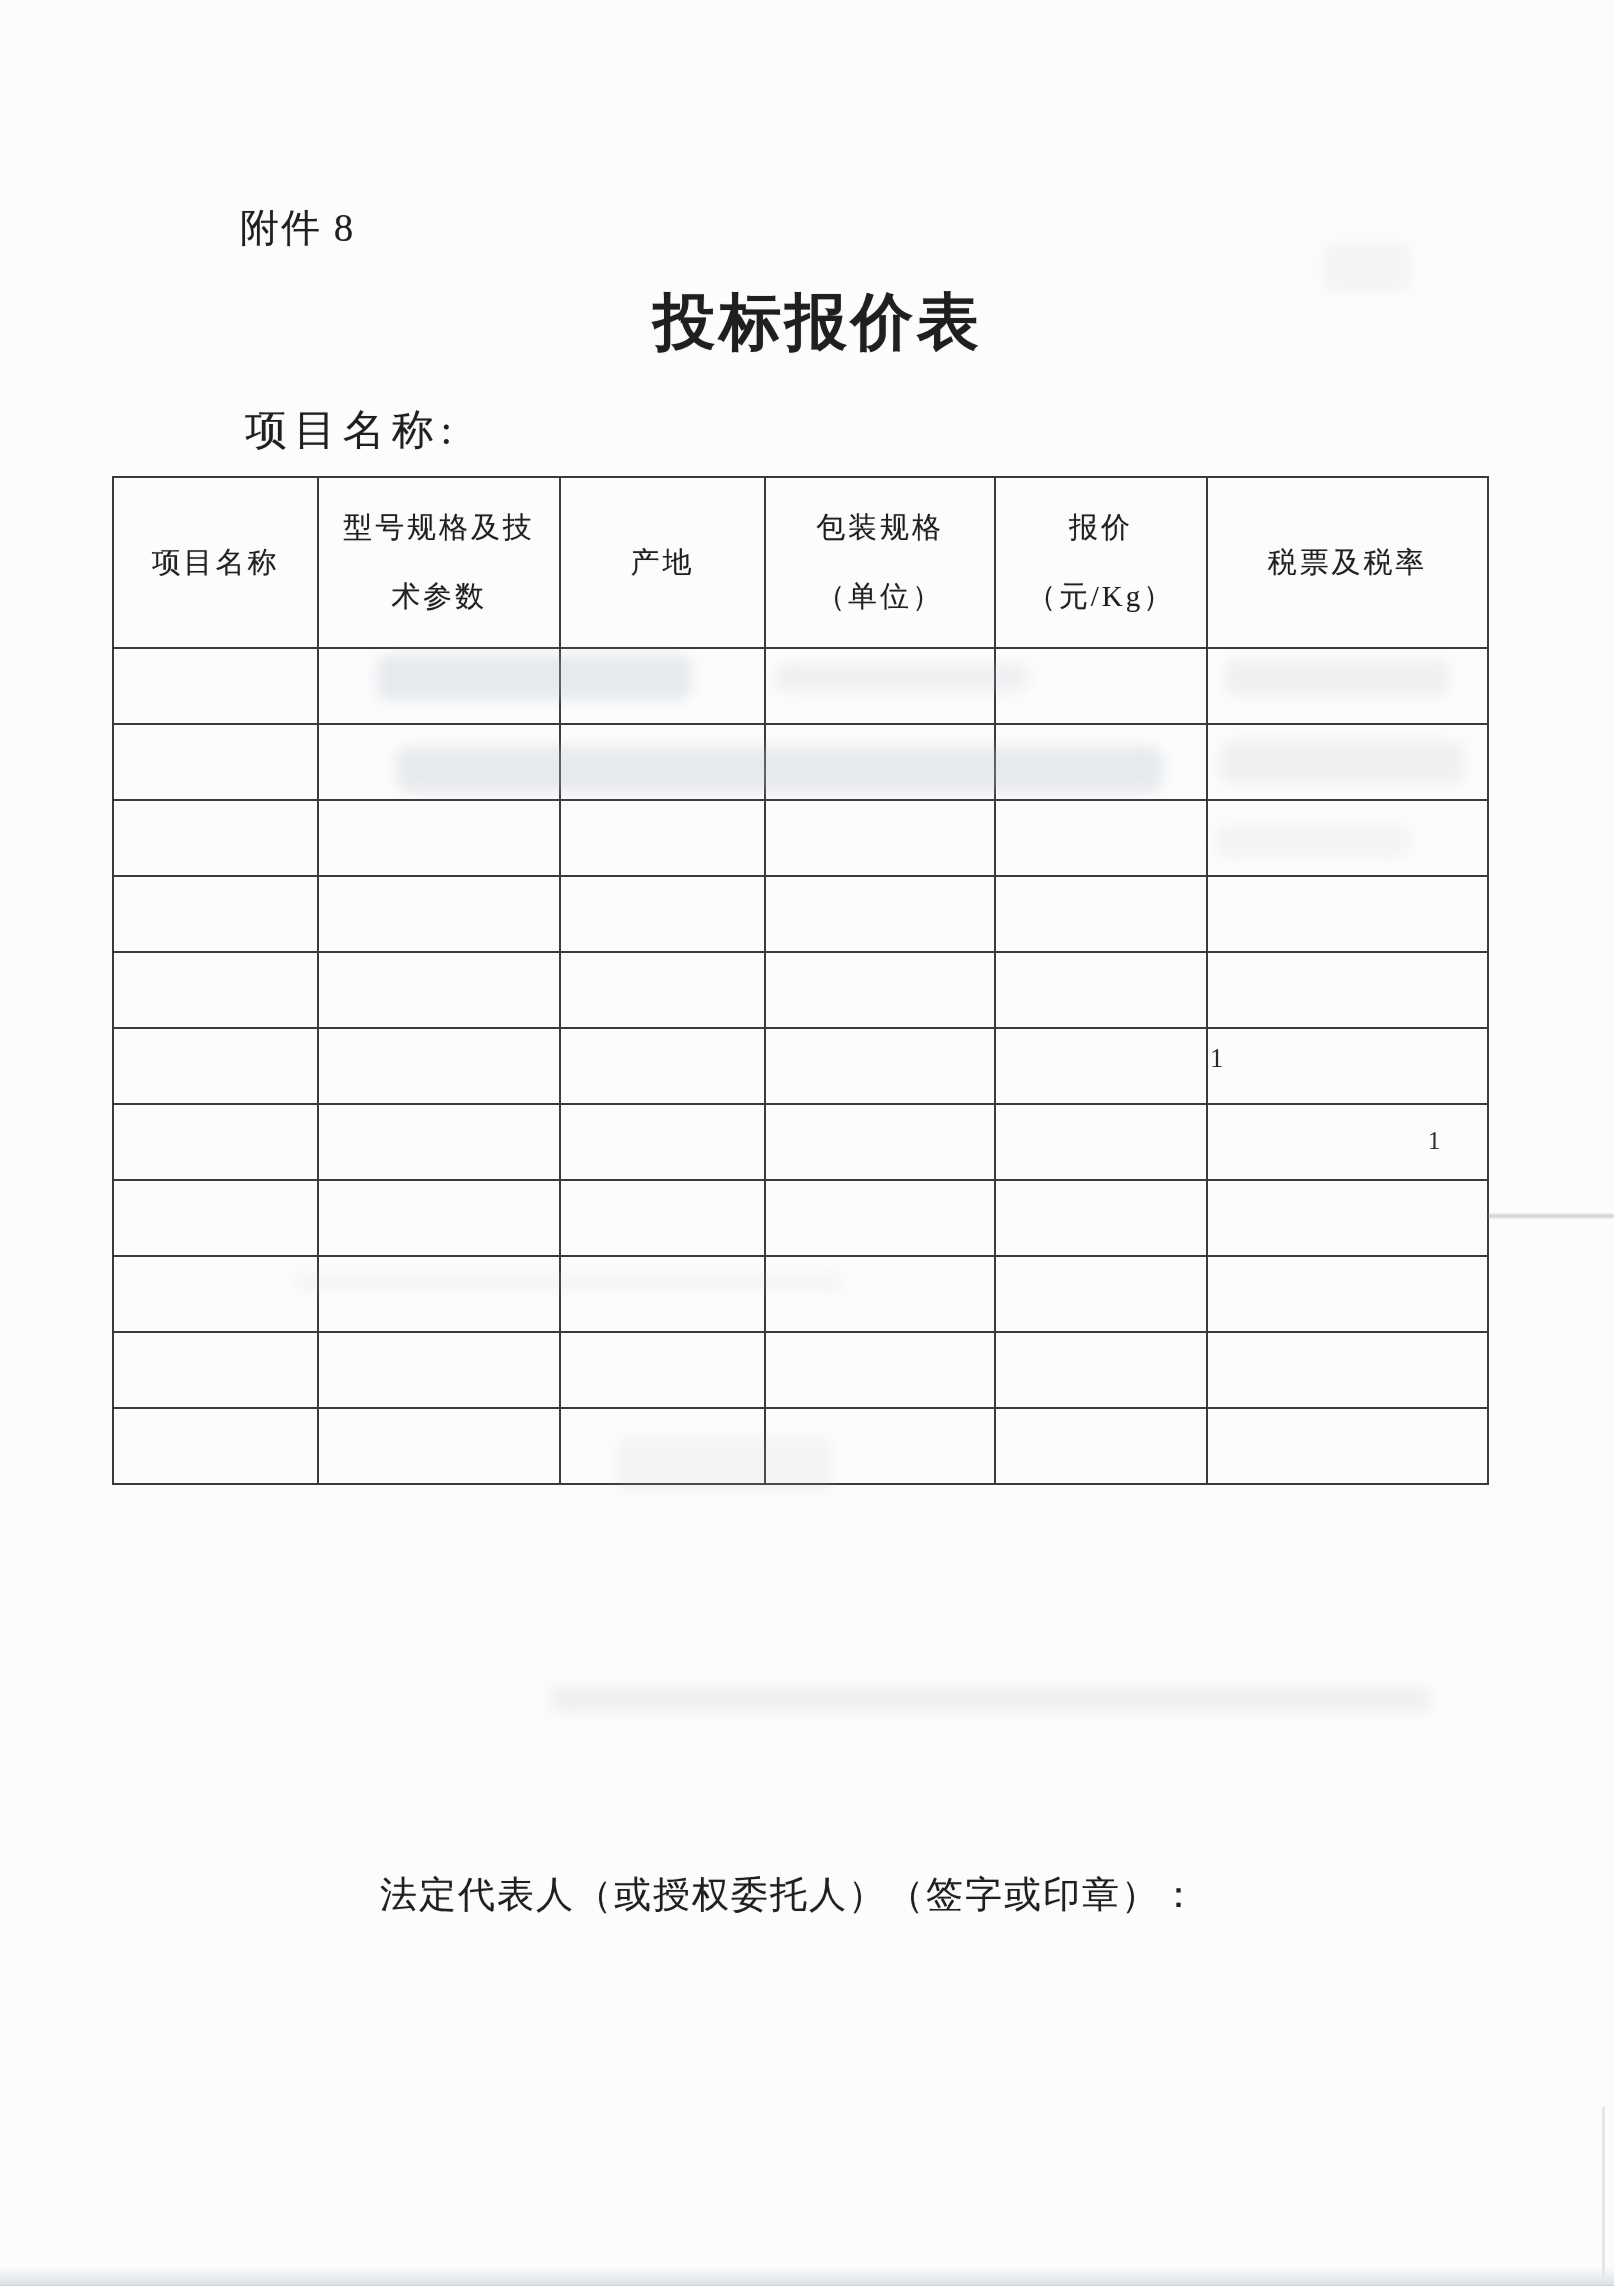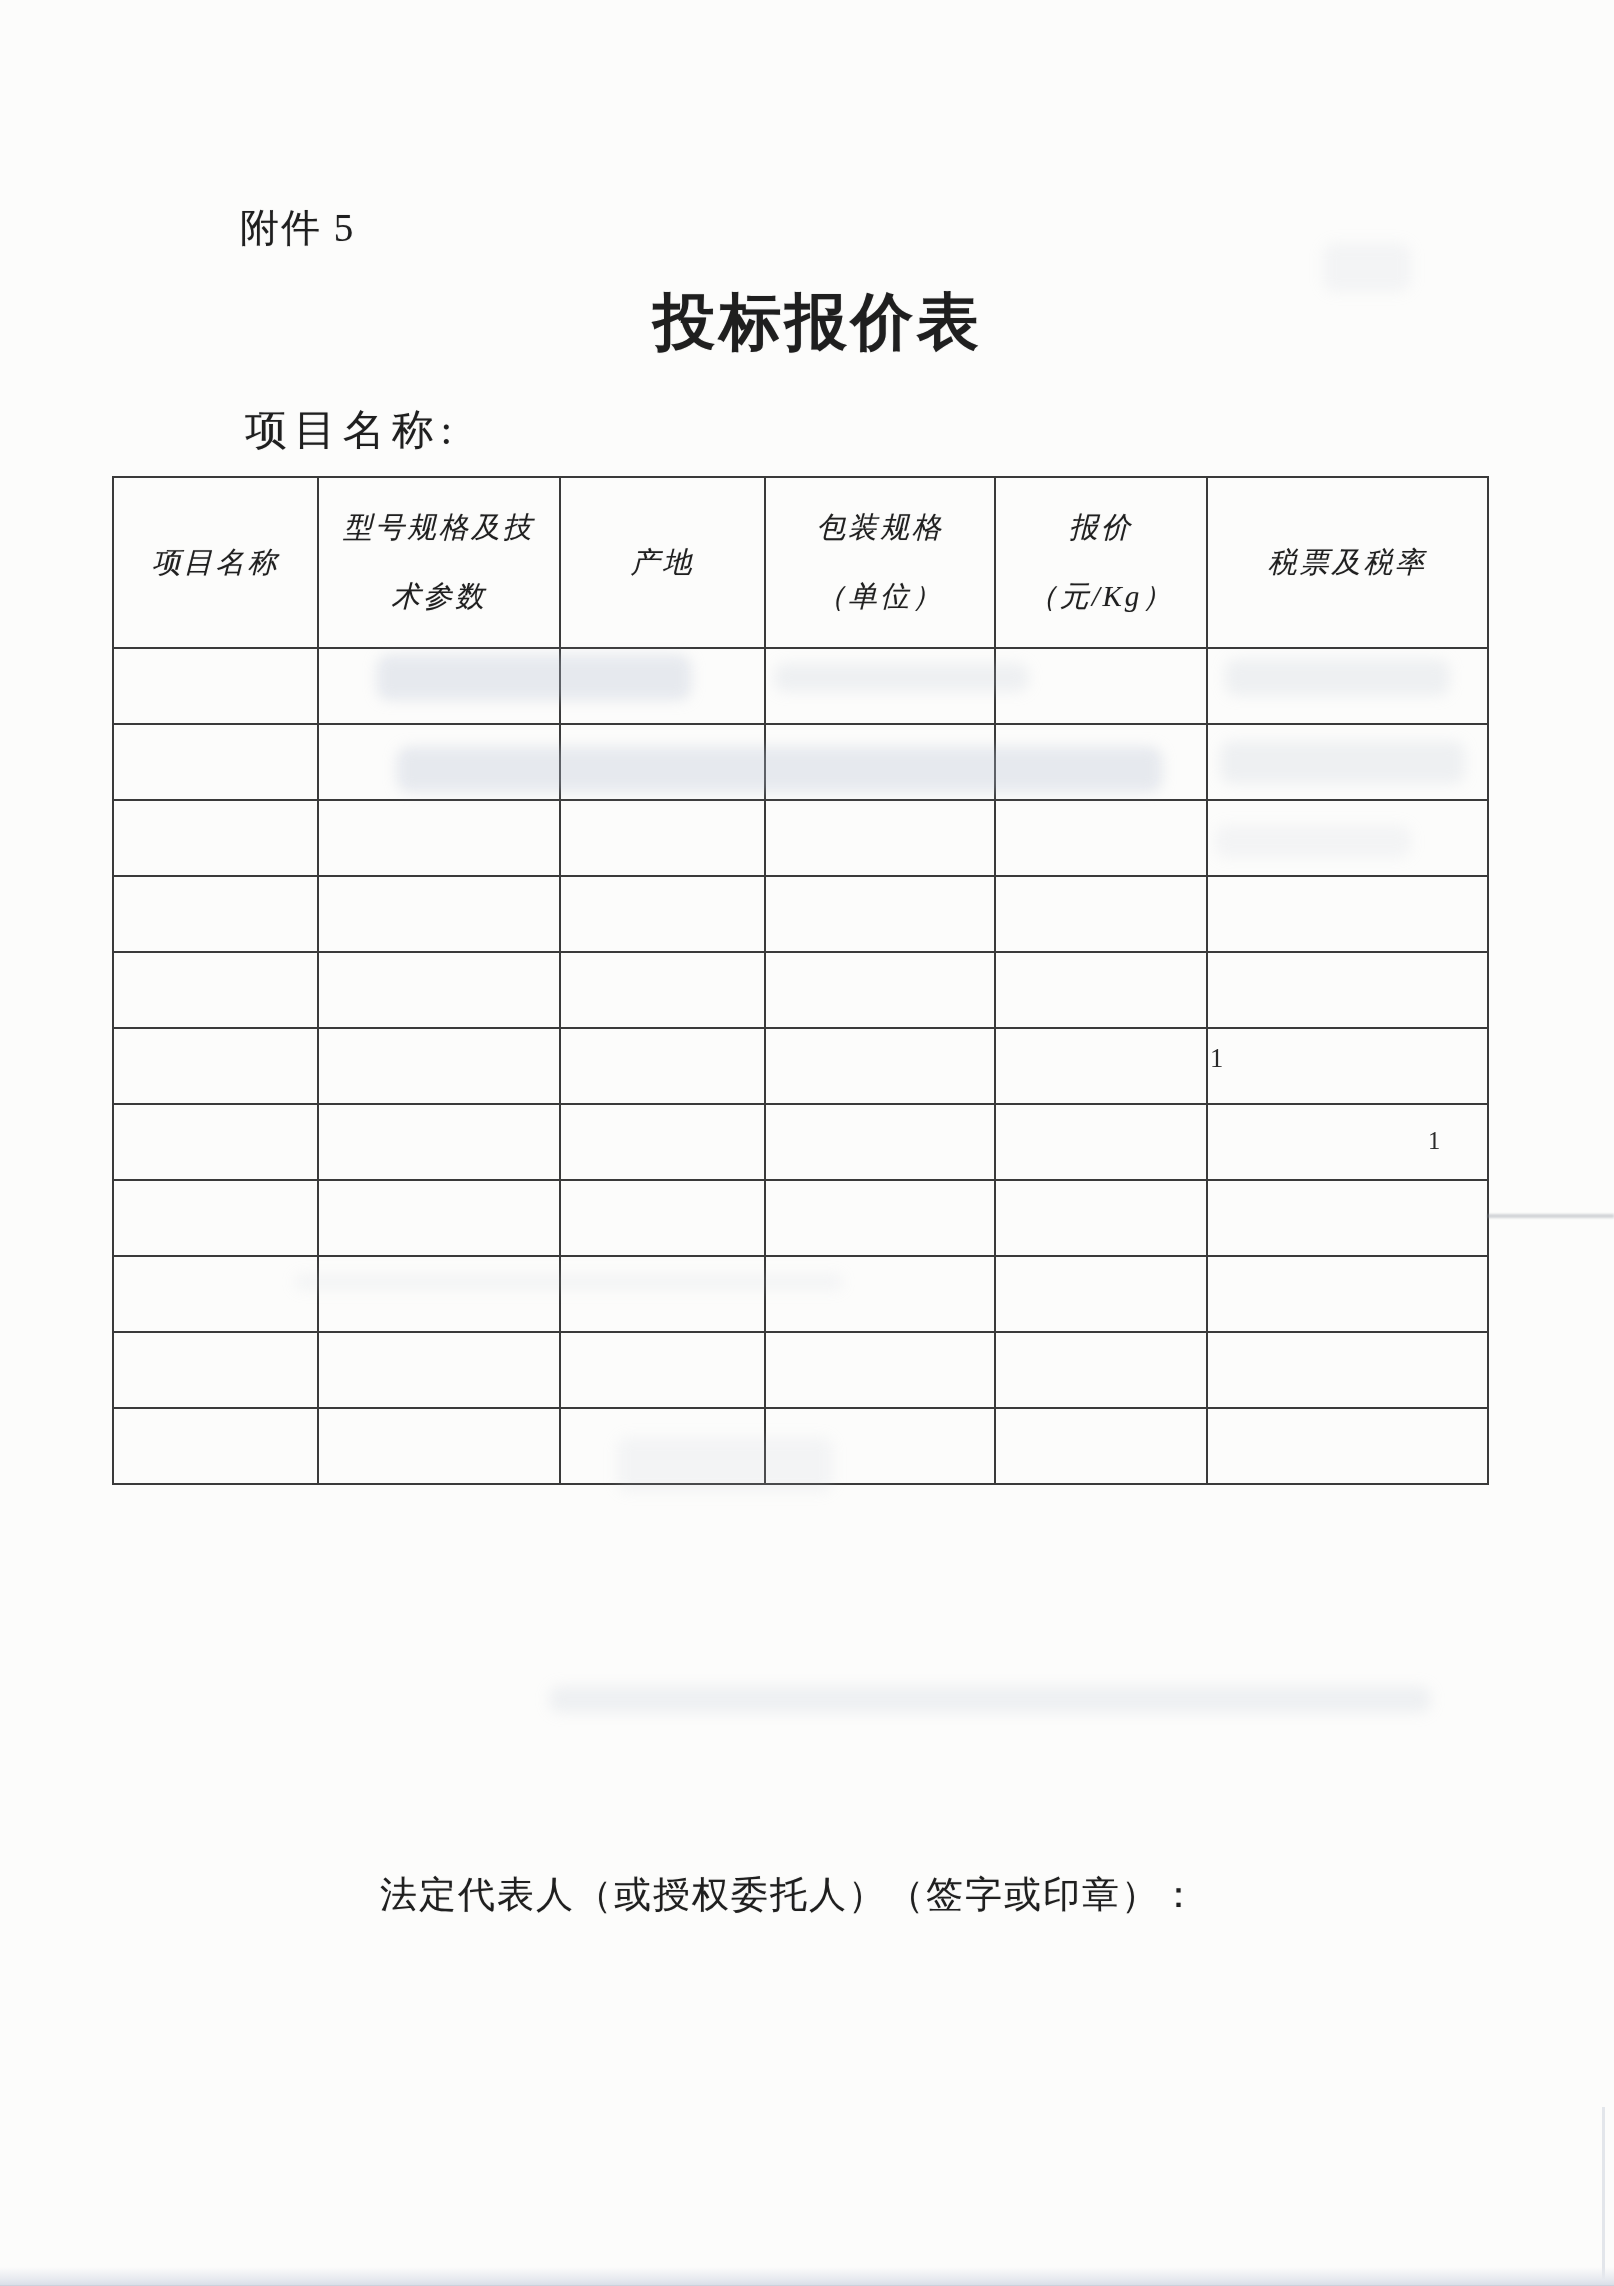--- a/index.html
+++ b/index.html
@@ -40,21 +40,20 @@
     font-weight:normal;
   }
   table.quote thead th{
     height:169px;
     font-size:29px;letter-spacing:2.9px;
     vertical-align:middle;text-align:center;
   }
   table.quote thead th .hcell{
     display:flex;flex-direction:column;align-items:center;justify-content:center;gap:29px;
     text-shadow:0 0 1px rgba(30,30,30,.3);
-    font-style:italic;
   }
   table.quote thead th .hline:empty{display:none;}
   table.quote tbody td{height:74px;}
   .stray-mark{
     position:absolute;
     font-size:26.5px;color:#2a2a2a;
     font-family:"Liberation Serif","DejaVu Serif",serif;
   }
   .note-text{
     position:absolute;left:242px;top:1525px;
@@ -94,21 +93,21 @@
   .scan-edge-right{
     position:absolute;right:8.8px;top:2107px;width:2.9px;height:179px;
     background:rgba(198,204,216,.45);
   }
 </style>
 </head>
 <body>
 
 <div class="page">
 
-  <div class="attachment-label">附件 5</div>
+  <div class="attachment-label">附件 8</div>
 
   <div class="doc-title">投标报价表</div>
 
   <div class="project-label">项目名称:</div>
 
   <div class="table-wrap">
     <table class="quote">
       <colgroup>
         <col style="width:205px">
           <col style="width:242px">

